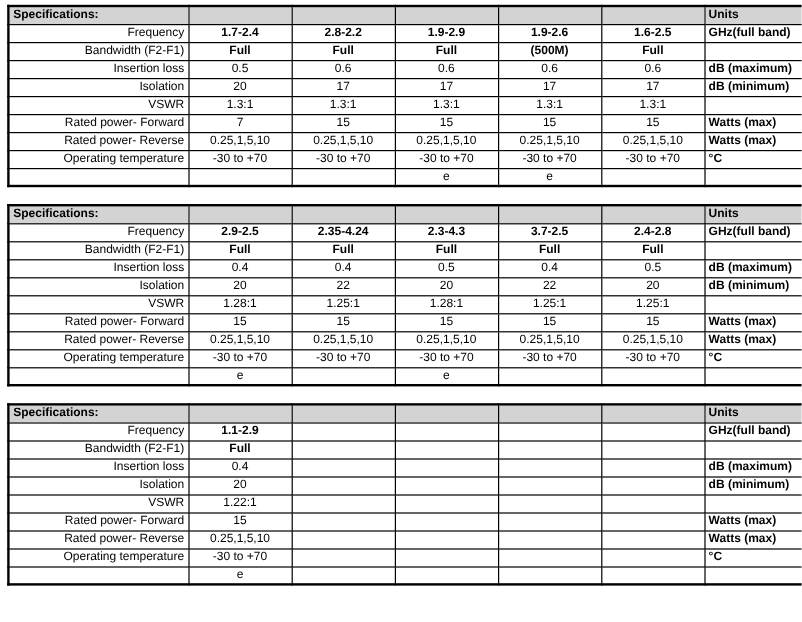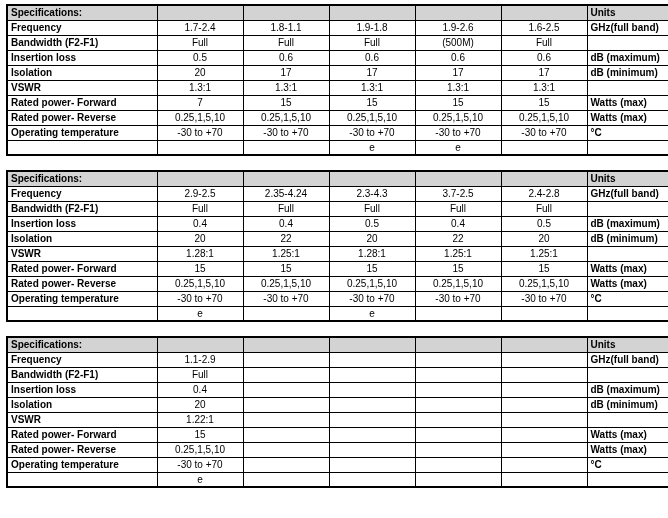--- a/index.html
+++ b/index.html
@@ -45,28 +45,28 @@
   tr.header-row td {
     background: #d3d3d3;
     font-weight: bold;
     text-align: left;
     margin-left: 18px;
   }
   tr.header-row td.units-cell {
     text-align: left;
   }
   td.label {
-    text-align: left;
-    font-weight: bold;
+    text-align: right;
+    font-weight: normal;
   }
   td.val {
     text-align: center;
   }
   td.val.bold {
-    font-weight: normal;
+    font-weight: bold;
   }
   td.units {
     text-align: left;
     font-weight: bold;
   }
   tr.footnote-row td {
     border: 1px solid #000;
     text-align: center;
     height: 15px;
   }
@@ -97,22 +97,22 @@
         <td></td>
         <td></td>
         <td></td>
         <td></td>
         <td class="units-cell">Units</td>
       </tr>
 
       <tr>
         <td class="label">Frequency</td>
         <td class="val bold">1.7-2.4</td>
-        <td class="val bold">1.8-1.1</td>
-        <td class="val bold">1.9-1.8</td>
+        <td class="val bold">2.8-2.2</td>
+        <td class="val bold">1.9-2.9</td>
         <td class="val bold">1.9-2.6</td>
         <td class="val bold">1.6-2.5</td>
         <td class="units">GHz(full band)</td>
       </tr>
       <tr>
         <td class="label">Bandwidth (F2-F1)</td>
         <td class="val bold">Full</td>
         <td class="val bold">Full</td>
         <td class="val bold">Full</td>
         <td class="val bold">(500M)</td>

